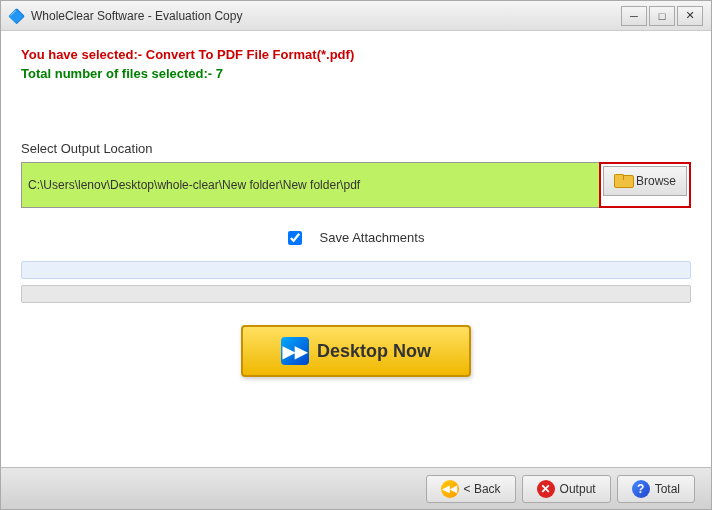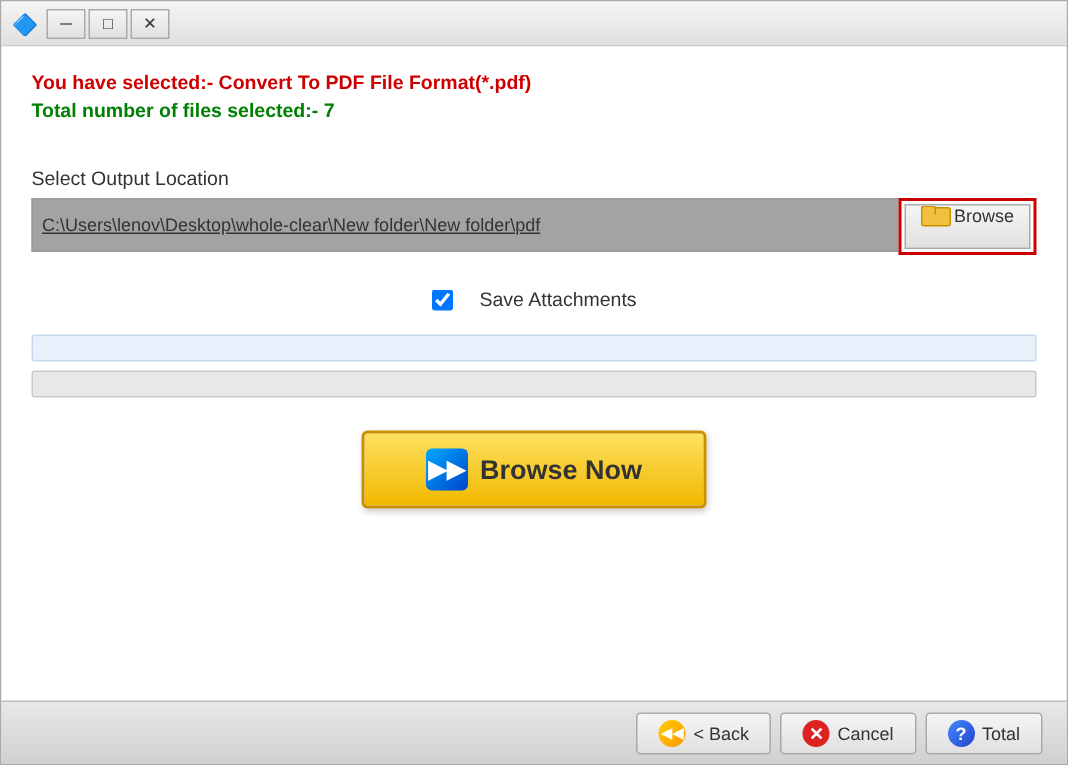--- a/index.html
+++ b/index.html
@@ -79,54 +79,55 @@
     }
     .info-text-2 {
       color: #008000;
       font-size: 13px;
       font-weight: bold;
       margin-bottom: 30px;
     }
 
     .output-section {
       margin-bottom: 12px;
+      margin-top: 30px;
     }
     .output-label {
       font-size: 13px;
       color: #333;
       margin-bottom: 6px;
       display: block;
     }
     .output-row {
       display: flex;
       align-items: stretch;
       gap: 0;
     }
     .output-input {
       flex: 1;
-      height: 36px;
+      height: 46px;
       border: 1px solid #999;
       padding: 0 6px;
       font-size: 12px;
       color: #333;
-      background: #a3a3a3;
+      background: #bef264;
       border-right: none;
-      text-decoration: underline;
     }
     .browse-wrapper {
       border: 2px solid #cc0000;
       padding: 2px;
     }
     .browse-btn {
       height: 30px;
       padding: 0 10px;
       background: linear-gradient(to bottom, #f5f5f5, #e0e0e0);
       border: 1px solid #aaa;
       cursor: pointer;
       display: flex;
+      align-items: center;
       gap: 4px;
       font-size: 12px;
       color: #333;
       white-space: nowrap;
     }
     .folder-icon {
       width: 18px;
       height: 14px;
       position: relative;
       display: inline-block;
@@ -296,20 +297,21 @@
       font-weight: bold;
     }
   </style>
 </head>
 <body>
 
 <div class="window">
 
   <div class="title-bar">
     <div class="title-bar-icon">🔷</div>
+    <span class="title-bar-text">WholeClear Software - Evaluation Copy</span>
     <div class="title-bar-buttons">
       <button class="title-btn">─</button>
       <button class="title-btn">□</button>
       <button class="title-btn close">✕</button>
     </div>
   </div>
 
   <div class="content">
     <div class="info-text-1">You have selected:- Convert To PDF File Format(*.pdf)</div>
     <div class="info-text-2">Total number of files selected:- 7</div>
@@ -337,32 +339,32 @@
         <div class="progress-bar-inner"></div>
       </div>
       <div class="progress-bar-outer2">
         <div class="progress-bar-inner2"></div>
       </div>
     </div>
 
     <div class="convert-btn-row">
       <button class="convert-btn">
         <div class="convert-icon">▶▶</div>
-        <span>Browse Now</span>
+        <span>Desktop Now</span>
       </button>
     </div>
   </div>
 
   <div class="footer">
     <button class="footer-btn">
       <div class="back-icon">◀◀</div>
       <span>&lt; Back</span>
     </button>
     <button class="footer-btn">
       <div class="cancel-icon">✕</div>
-      <span>Cancel</span>
+      <span>Output</span>
     </button>
     <button class="footer-btn">
       <div class="help-icon">?</div>
       <span>Total</span>
     </button>
   </div>
 </div>
 
 </body></html>

